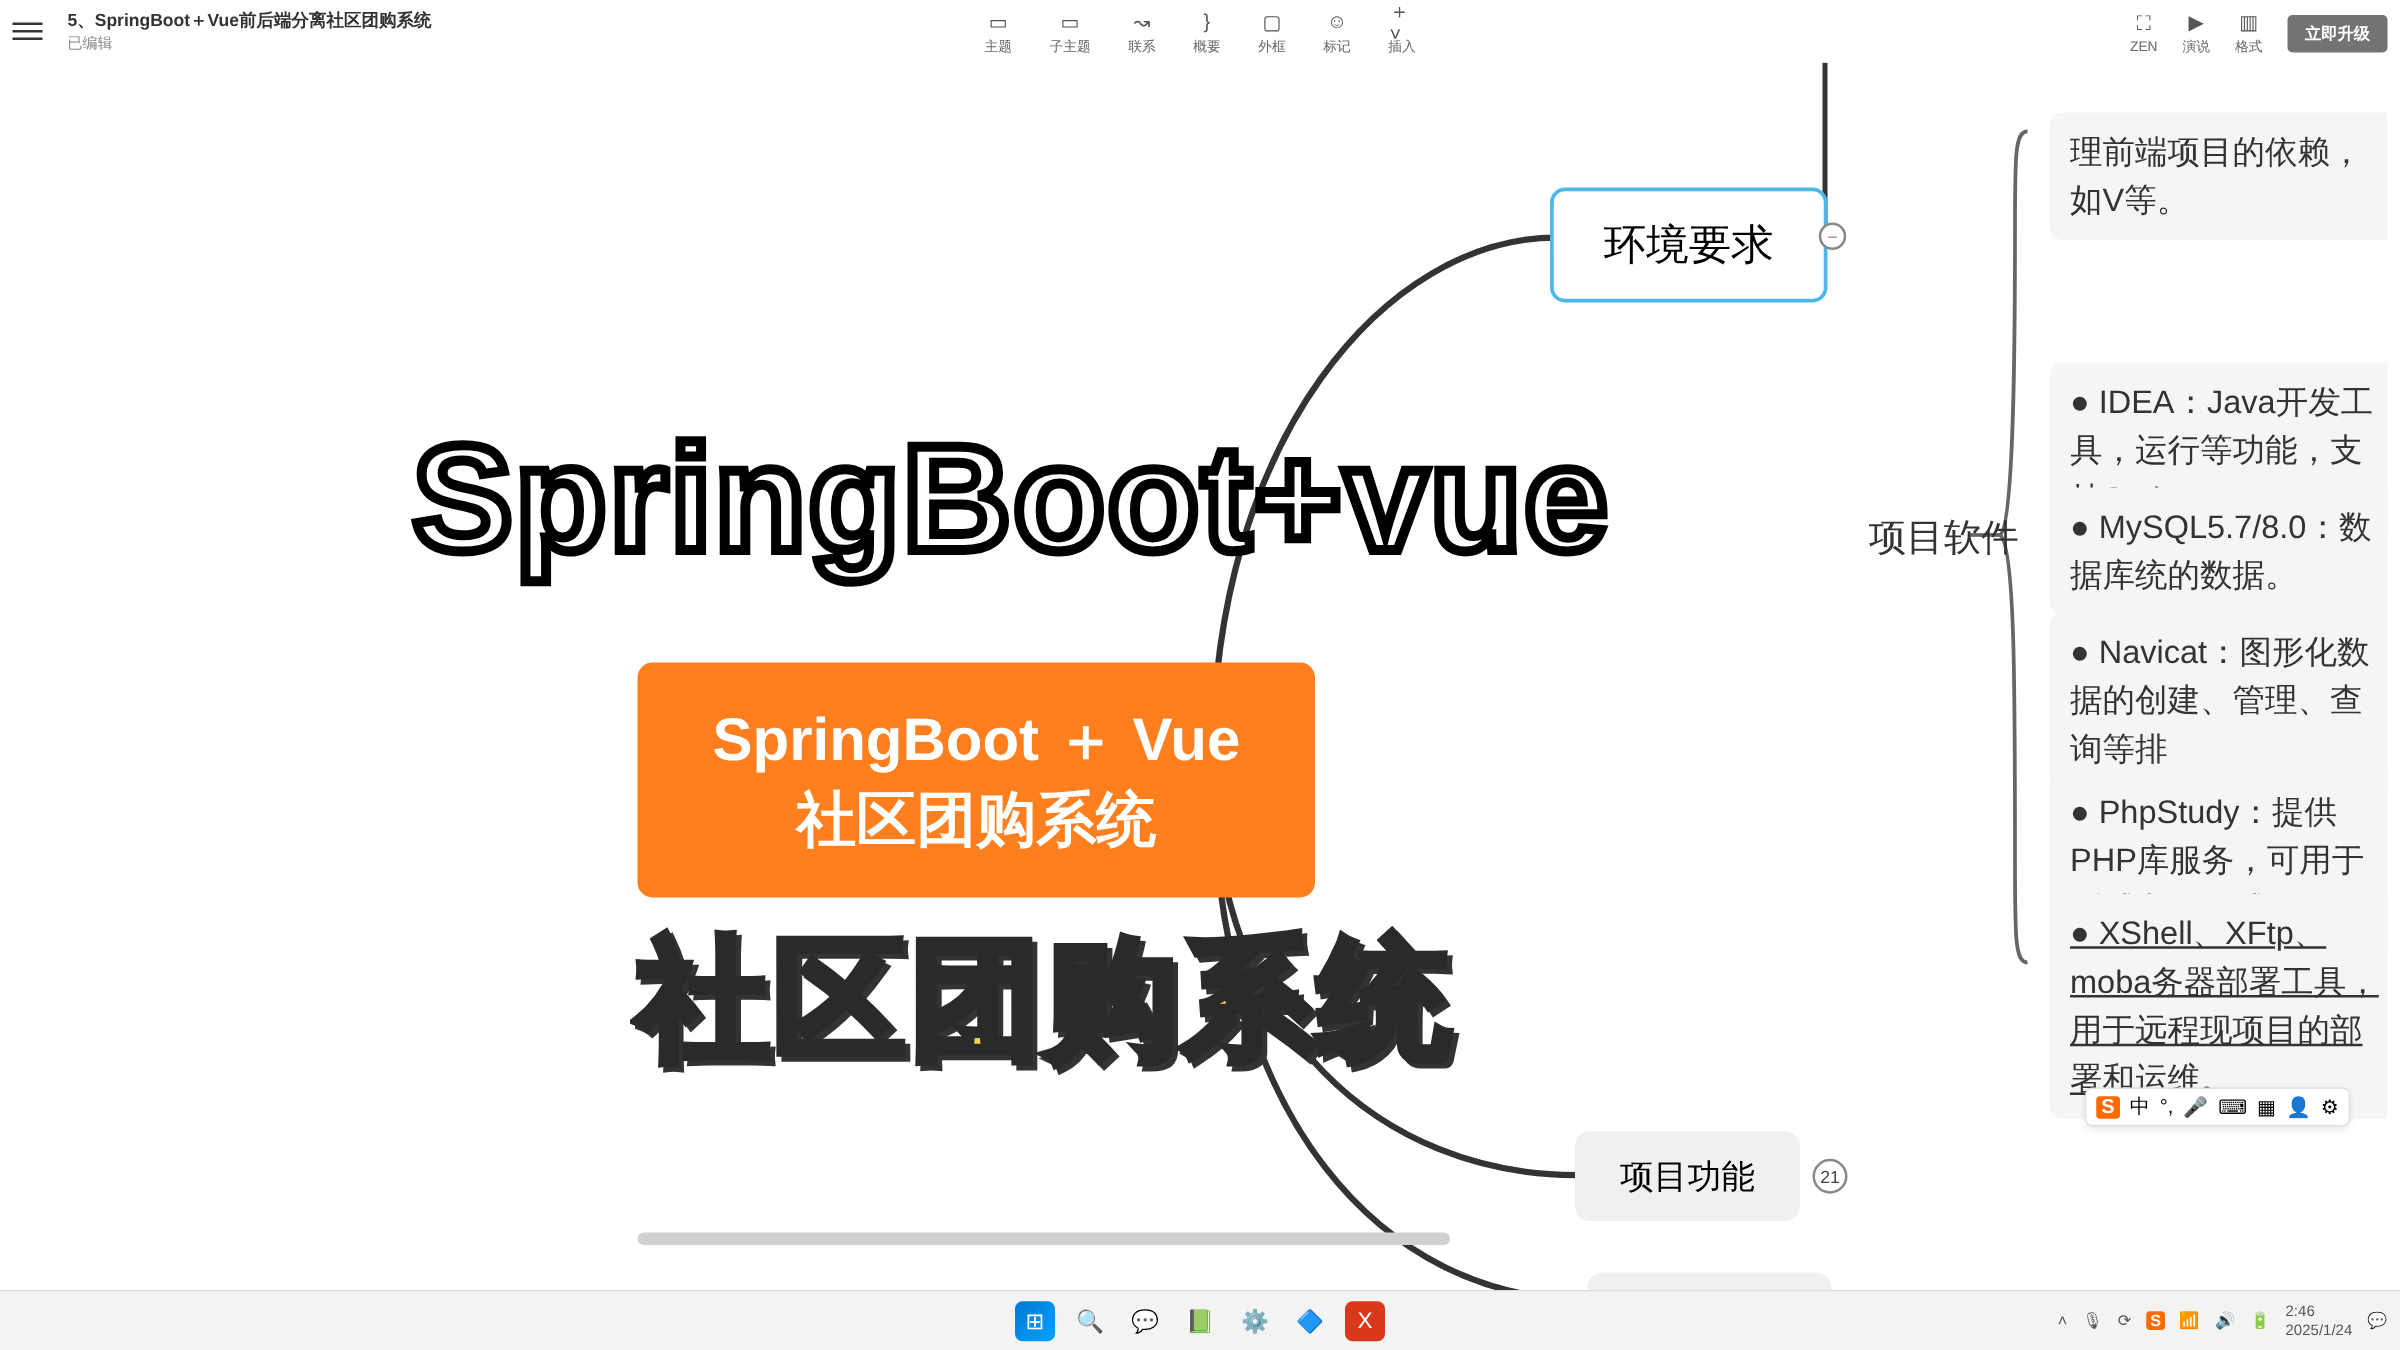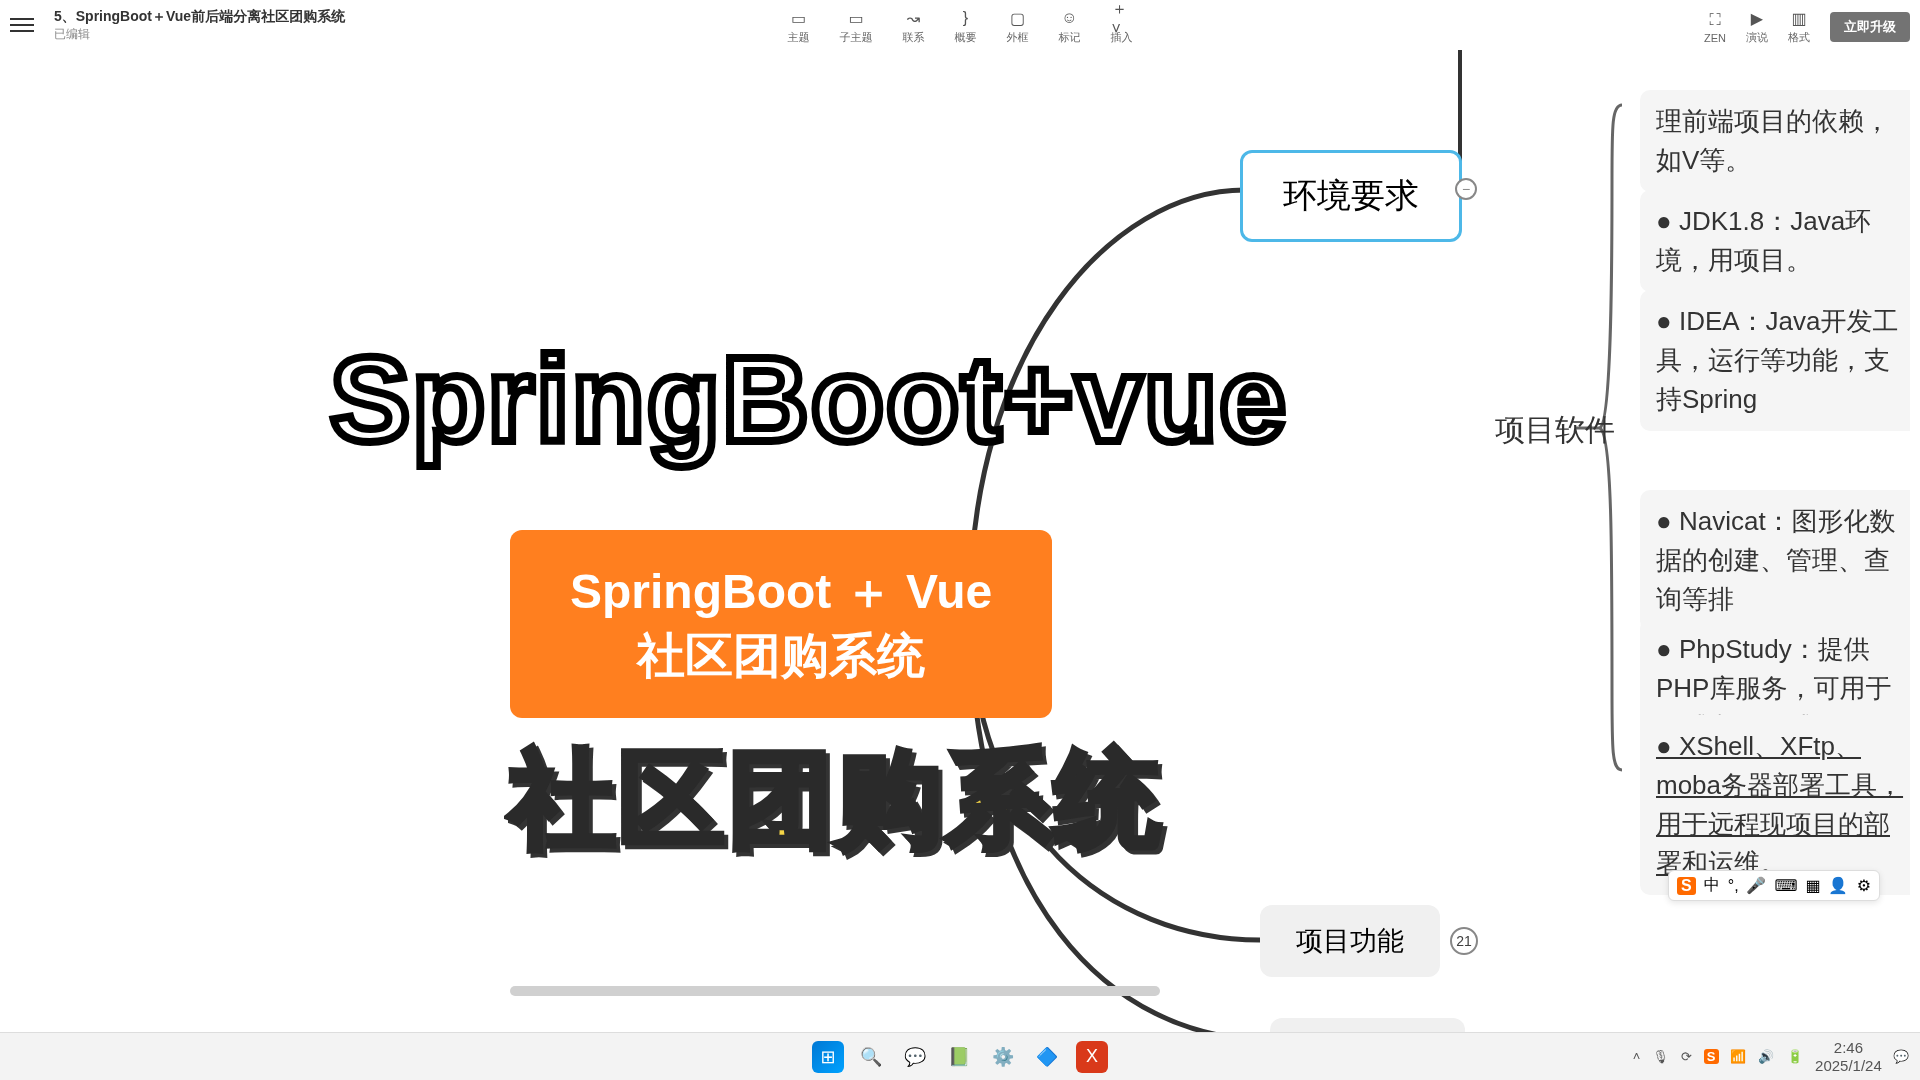--- a/index.html
+++ b/index.html
@@ -60,21 +60,21 @@
 .cursor-ring::after { content: "↖"; font-size: 14px; color: #333; transform: translate(2px,2px); }
 
 
 .ime-bar { position: absolute; right: 30px; top: 820px; background: #fff; border: 1px solid #ddd; border-radius: 6px; padding: 4px 8px; display: flex; gap: 8px; align-items: center; font-size: 16px; box-shadow: 0 2px 6px rgba(0,0,0,0.1); }
 .ime-bar .ime-s { background: #ff6a00; color: #fff; font-weight: bold; padding: 0 4px; border-radius: 3px; }
 
 
 .taskbar { position: absolute; bottom: 0; left: 0; right: 0; height: 48px; background: #f3f3f3; display: flex; align-items: center; justify-content: center; gap: 12px; border-top: 1px solid #ddd; }
 .taskbar .app { width: 32px; height: 32px; border-radius: 6px; display: flex; align-items: center; justify-content: center; font-size: 18px; cursor: pointer; }
 .tray { position: absolute; right: 10px; display: flex; align-items: center; gap: 12px; font-size: 13px; color: #555; }
-.tray .clock { display: flex; flex-direction: column; align-items: center; font-size: 15px; line-height: 1.2; }
+.tray .clock { display: flex; flex-direction: column; align-items: flex-start; font-size: 12px; line-height: 1.2; }
 </style>
 </head>
 <body>
 
 <div class="win-controls">
   <span>—</span>
   <span>□</span>
   <span>✕</span>
 </div>
 
@@ -154,22 +154,22 @@
     <path d="M 1590 378 L 1565 378" stroke="#666" stroke-width="3" fill="none"></path>
 
   </svg>
 
   <div class="node env-node">环境要求</div>
   <div class="collapse-dot" style="left:1445px; top:128px;">−</div>
 
   <div class="software-label">项目软件</div>
 
   <div class="detail-node" style="left:1630px; top:40px; width:280px;">理前端项目的依赖，如V等。</div>
-  <div class="detail-node" style="left:1630px; top:140px; width:280px;">● JDK1.8：Java环境，用项目。</div>
   <div class="detail-node" style="left:1630px; top:240px; width:280px;">● IDEA：Java开发工具，运行等功能，支持Spring</div>
+  <div class="detail-node" style="left:1630px; top:340px; width:280px;">● MySQL5.7/8.0：数据库统的数据。</div>
   <div class="detail-node" style="left:1630px; top:440px; width:280px;">● Navicat：图形化数据的创建、管理、查询等排</div>
   <div class="detail-node" style="left:1630px; top:568px; width:280px;">● PhpStudy：提供PHP库服务，可用于测试和开调试。</div>
   <div class="detail-node" style="left:1630px; top:665px; width:280px;text-decoration:underline;">● XShell、XFtp、moba务器部署工具，用于远程现项目的部署和运维。</div>
 
   <div class="node func-node">项目功能</div>
   <div class="func-count" style="left:1440px; top:877px;">21</div>
 
   <div class="node other-node"></div>
 
   <div class="overlay-title">SpringBoot+vue</div>

